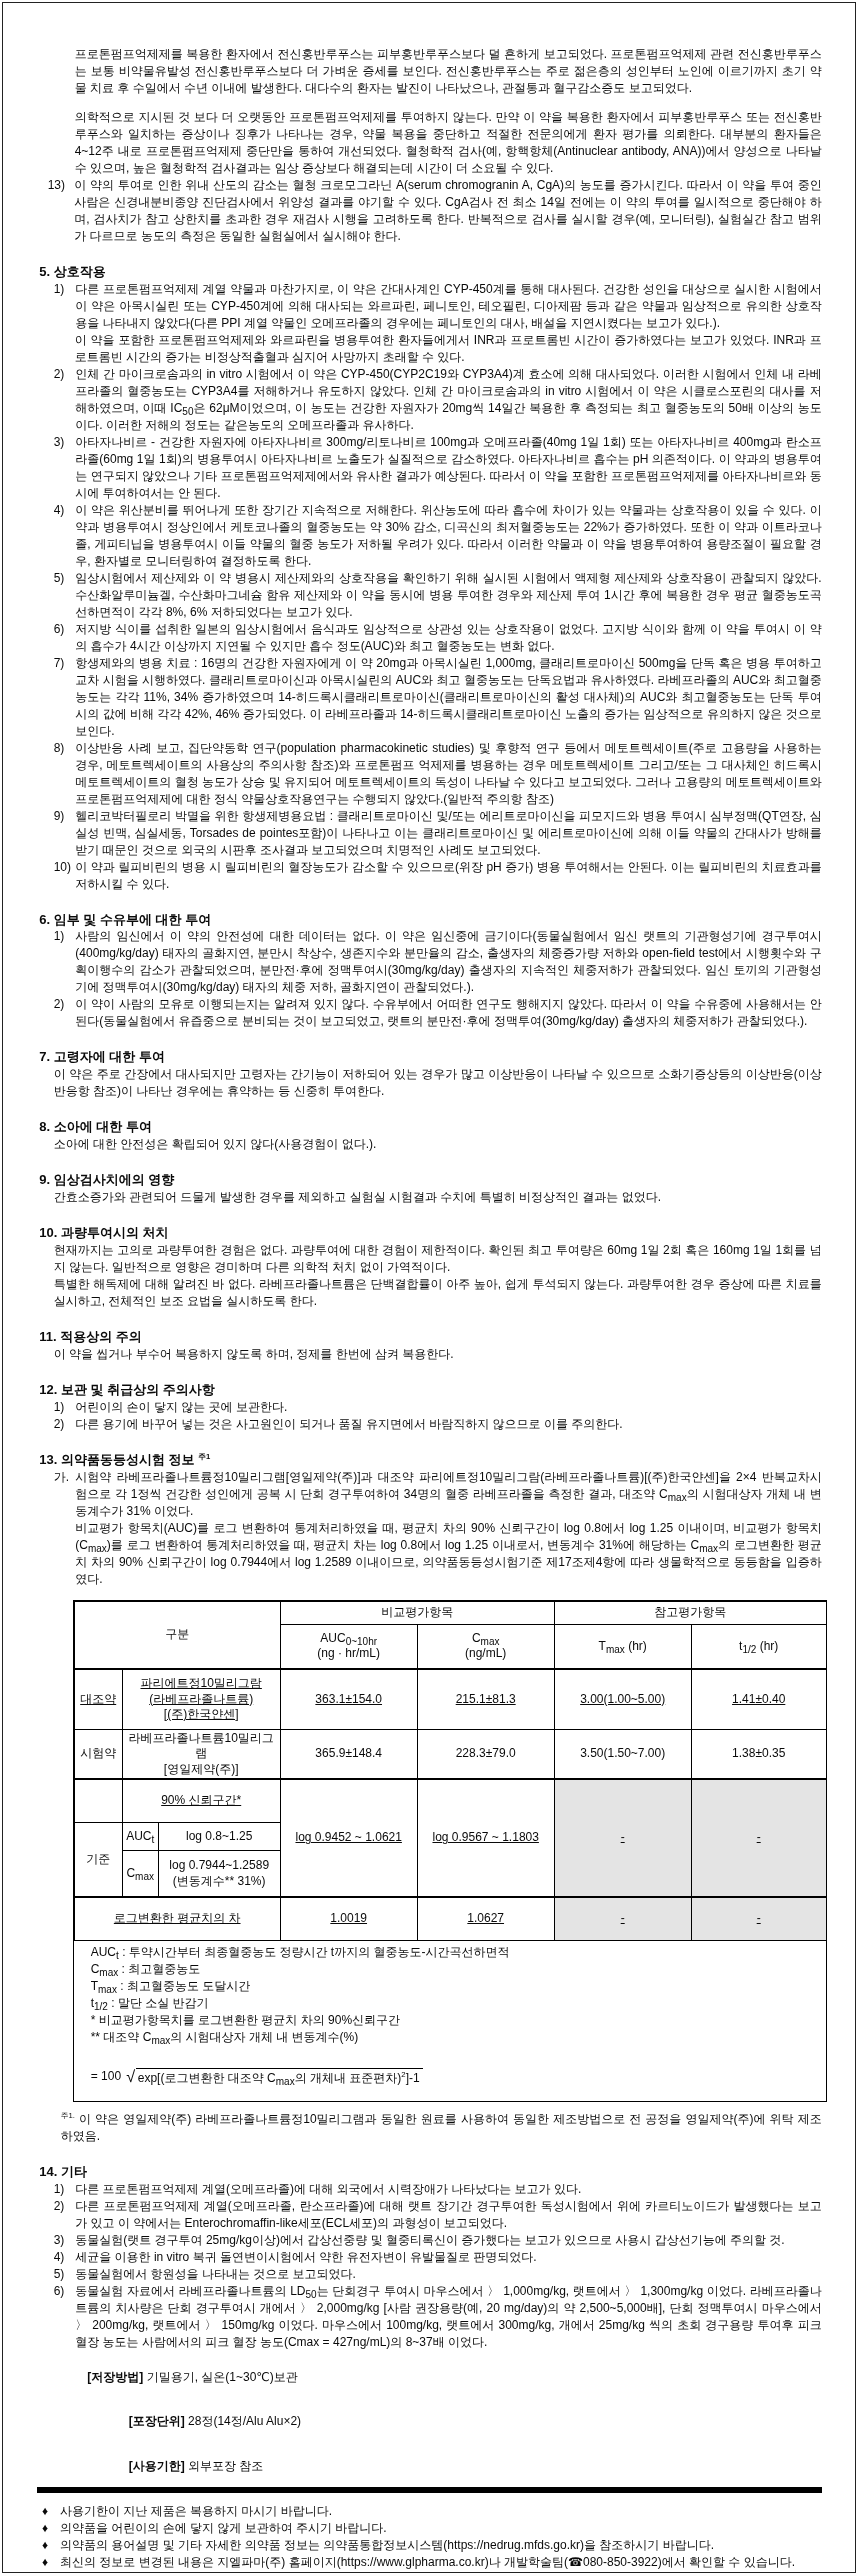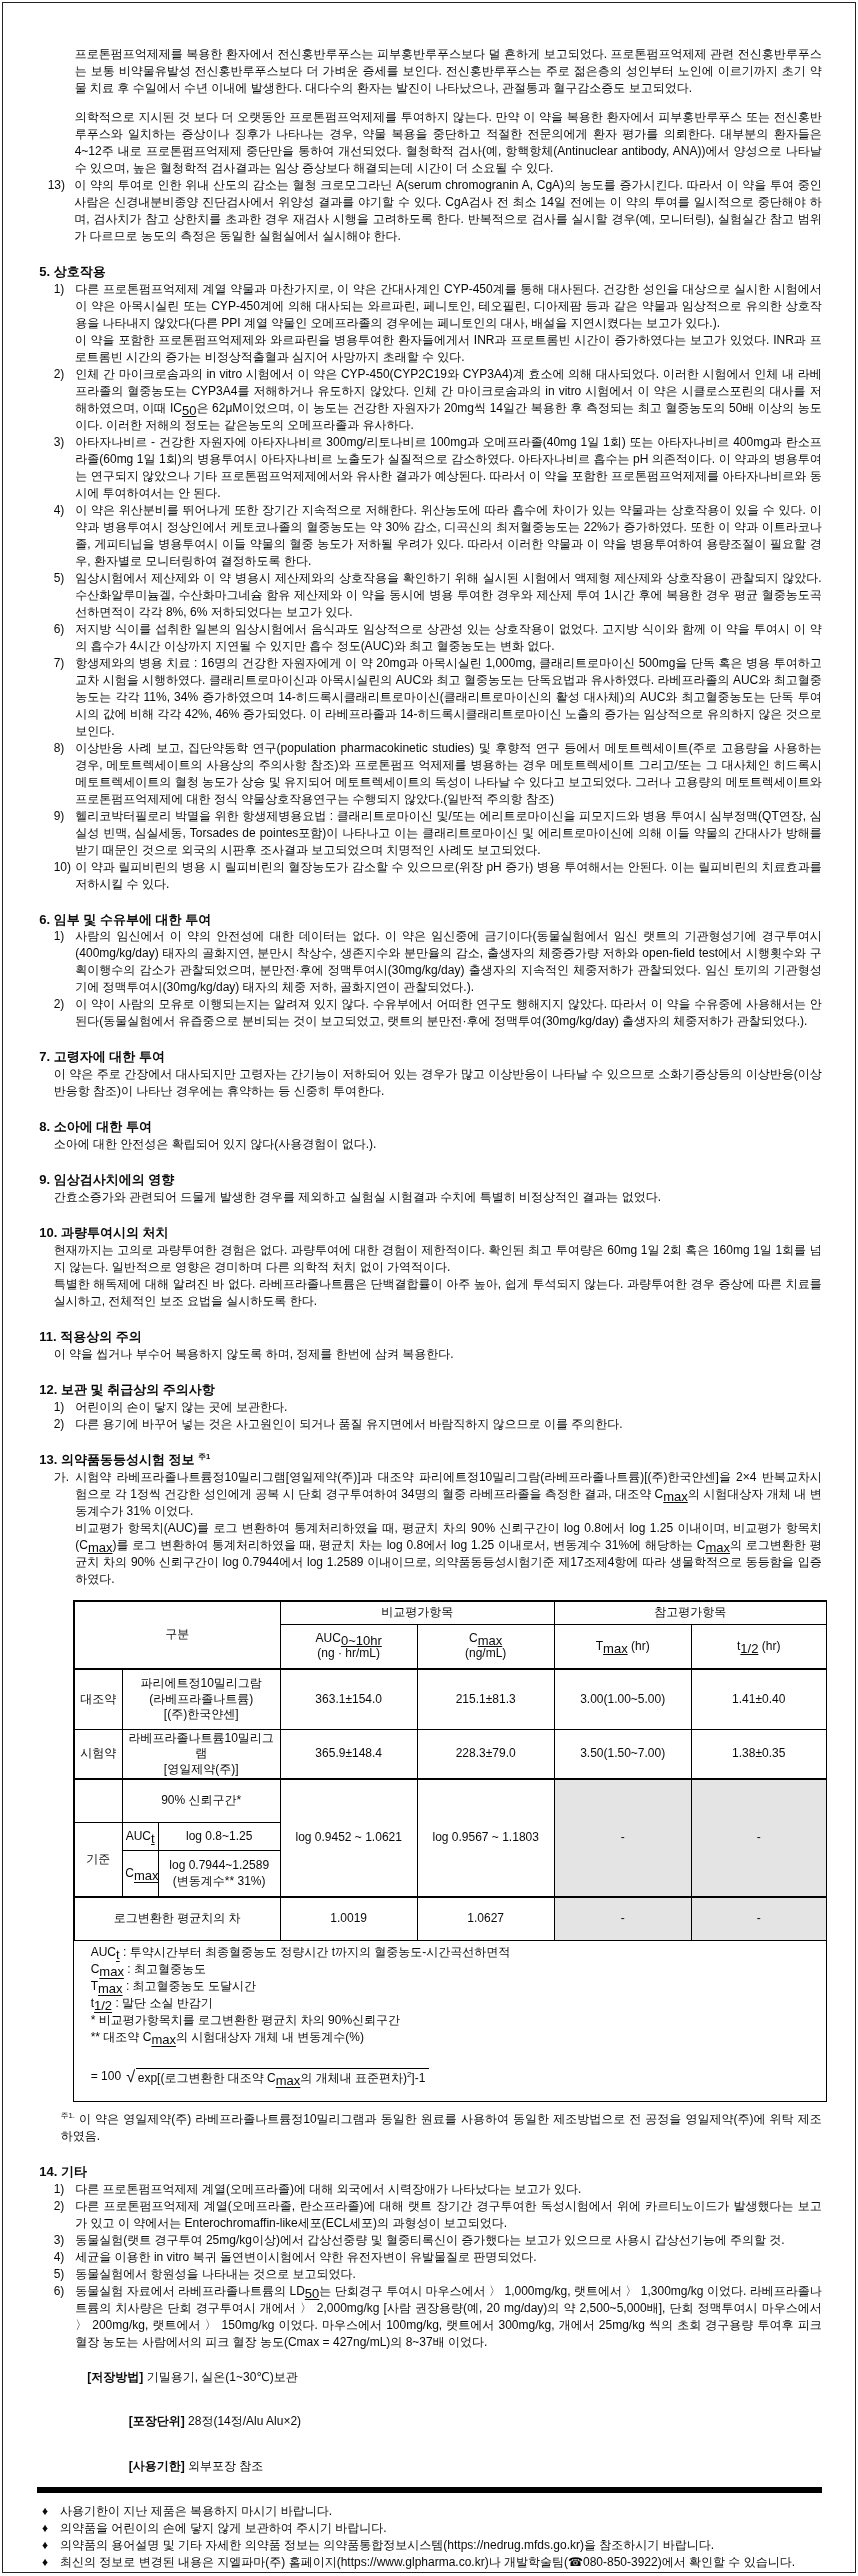--- a/index.html
+++ b/index.html
@@ -17,29 +17,29 @@
   .sp{margin-left:17px;}
   .li{display:flex;margin-left:17px;}
   .li .li-num{flex:none;min-width:19px;padding-right:2.6px;}
   .li .li-txt{flex:1;}
   .li.wide{margin-left:11px;}
   .li.wide .li-num{min-width:24px;}
   .kv{margin:0 0 0 2.6px;padding-left:48px;}
   .kv .kv-label{font-weight:bold;}
   .kv + .kv{margin-top:27.5px;margin-left:44px;}
   sup{font-size:7.7px;line-height:0;}
-  sub{font-size:13px;line-height:0;text-decoration:underline;}
+  sub{font-size:10px;line-height:0;}
   
   .box{margin:12px 0 0 36px;width:754px;border:1.7px solid #000;box-sizing:border-box;}
   table.tbl{width:100%;border-collapse:collapse;table-layout:fixed;
             border-bottom:1.7px solid #000;text-align:center;}
   .tbl th,.tbl td{border:0.9px solid #000;padding:0.9px 2.6px;font-weight:normal;
                   vertical-align:middle;text-align:center;line-height:15.5px;}
   .tbl .pre{white-space:pre-line;}
-  .tbl tr.thick td,.tbl tr.thick th{border-top-width:2.1px;}
+  .tbl tr.thick td,.tbl tr.thick th{border-top-width:2.1px;text-decoration:underline;}
   .tbl .gray{background:#e4e4e4;}
   .r1 th{height:20.6px;}
   .r2 th{height:41px;}
   .r3 td{height:57px;}
   .r4 td{height:41px;}
   .r5 td{height:40px;}
   .r6 td{height:26px;}
   .r7 td{height:43px;}
   .r8 td{height:40px;}
   .box-notes{padding:3.4px 6.9px 13.7px 17px;text-align:left;}

